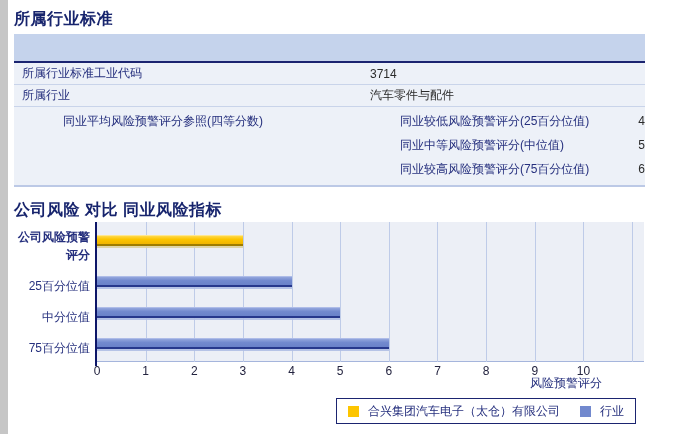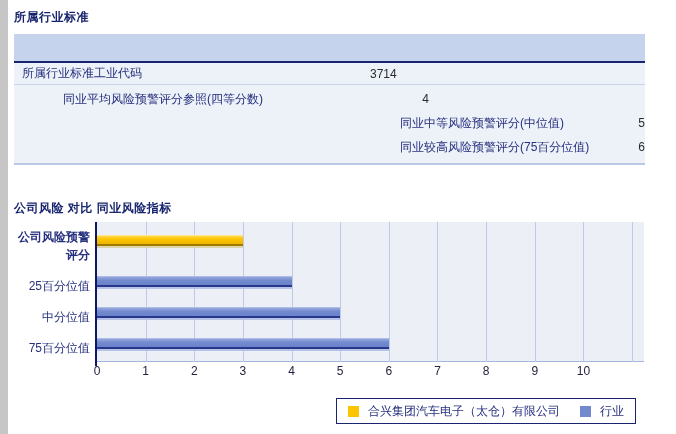--- a/index.html
+++ b/index.html
@@ -12,21 +12,21 @@
     font-size: 12px;
     color: #26307e;
     overflow: hidden;
   }
   .left-strip {
     position: absolute; left: 0; top: 0; width: 8px; height: 434px;
     background: #c6c6c6;
   }
   .section-title {
     position: absolute; left: 14px;
-    font-weight: bold; font-size: 12px; color: #17246d;
+    font-weight: bold; font-size: 16px; color: #17246d;
     letter-spacing: 0.5px;
   }
   #title1 { top: 9px; }
   #title2 { top: 200px; }
 
   
   .info-table { position: absolute; left: 14px; top: 34px; width: 631px; }
   .tbl-header {
     height: 29px; background: #c5d3ec;
     border-bottom: 2px solid #1b2470;
@@ -108,25 +108,30 @@
 
   <div class="info-table">
     <div class="tbl-header"></div>
     <div class="tbl-body">
 
       <div class="tbl-row">
         <div class="lbl">所属行业标准工业代码</div>
         <div class="val">3714</div>
       </div>
 
+      <div class="tbl-row">
+        <div class="lbl">所属行业</div>
+        <div class="val">汽车零件与配件</div>
+      </div>
 
       <div class="group-row">
         <div class="lbl">同业平均风险预警评分参照(四等分数)</div>
         <div class="sub-rows">
           <div class="sub-row">
+            <div class="sub-lbl">同业较低风险预警评分(25百分位值)</div>
             <div class="sub-val">4</div>
           </div>
           <div class="sub-row">
             <div class="sub-lbl">同业中等风险预警评分(中位值)</div>
             <div class="sub-val">5</div>
           </div>
           <div class="sub-row">
             <div class="sub-lbl">同业较高风险预警评分(75百分位值)</div>
             <div class="sub-val">6</div>
           </div>
@@ -169,20 +174,21 @@
         <span class="tick-label" style="left: 97.28px;">2</span>
         <span class="tick-label" style="left: 145.92px;">3</span>
         <span class="tick-label" style="left: 194.56px;">4</span>
         <span class="tick-label" style="left: 243.2px;">5</span>
         <span class="tick-label" style="left: 291.84px;">6</span>
         <span class="tick-label" style="left: 340.48px;">7</span>
         <span class="tick-label" style="left: 389.12px;">8</span>
         <span class="tick-label" style="left: 437.76px;">9</span>
         <span class="tick-label" style="left: 486.4px;">10</span>
       </div>
+    <div class="x-title">风险预警评分</div>
     <div class="legend" id="legend">
         <span class="lg-item">
           <span class="swatch" style="background: rgb(253, 197, 0);"></span>
           <span class="lg-text">合兴集团汽车电子（太仓）有限公司</span>
         </span>
         <span class="lg-item">
           <span class="swatch" style="background: rgb(114, 137, 206);"></span>
           <span class="lg-text">行业</span>
         </span>
       </div>

